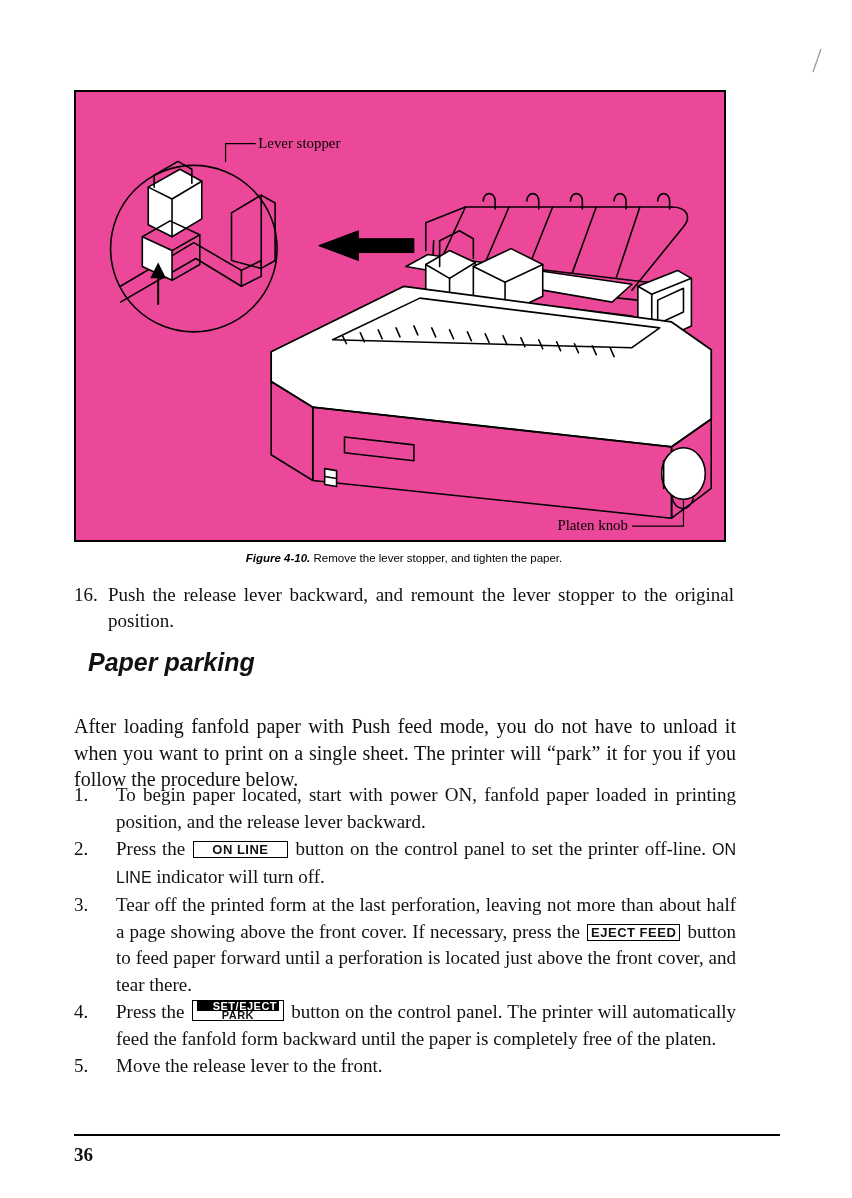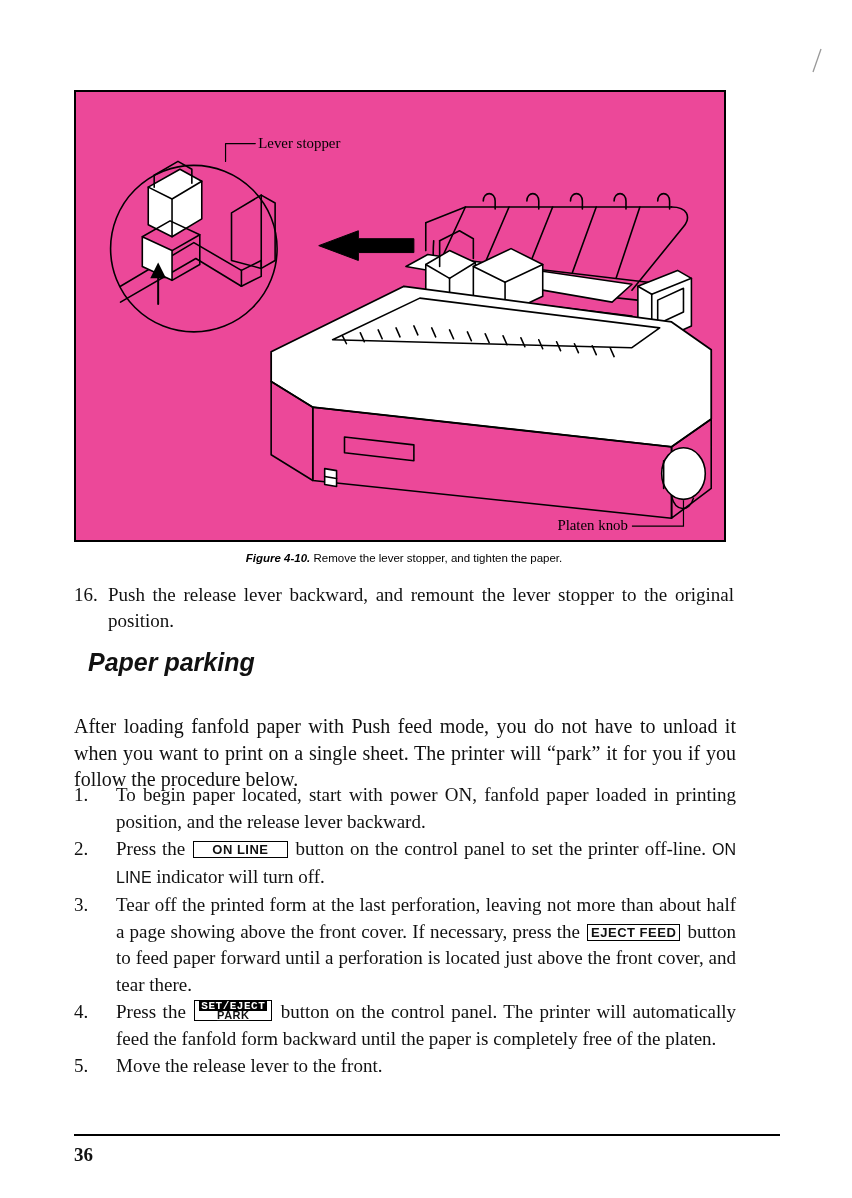--- a/index.html
+++ b/index.html
@@ -133,22 +133,21 @@
     padding: 0 4px;
     line-height: 9px;
     font-size: 11px;
     text-align: center;
     vertical-align: -1px;
   }
   .btnlabel.two-line .l1 {
     display: block;
     background: #000;
     color: #fff;
-    padding: 1px 2px 0 2px;
-    font-family: Liberation Mono, monospace;
+    padding: 1px 2px 0 16px;
   }
   .btnlabel.two-line .l2 {
     display: block;
     padding: 0 2px 0 2px;
     text-decoration: underline;
   }
   .smallcaps-inline {
     font-family: "Liberation Sans", sans-serif;
     font-size: 16px;
     letter-spacing: 0px;

